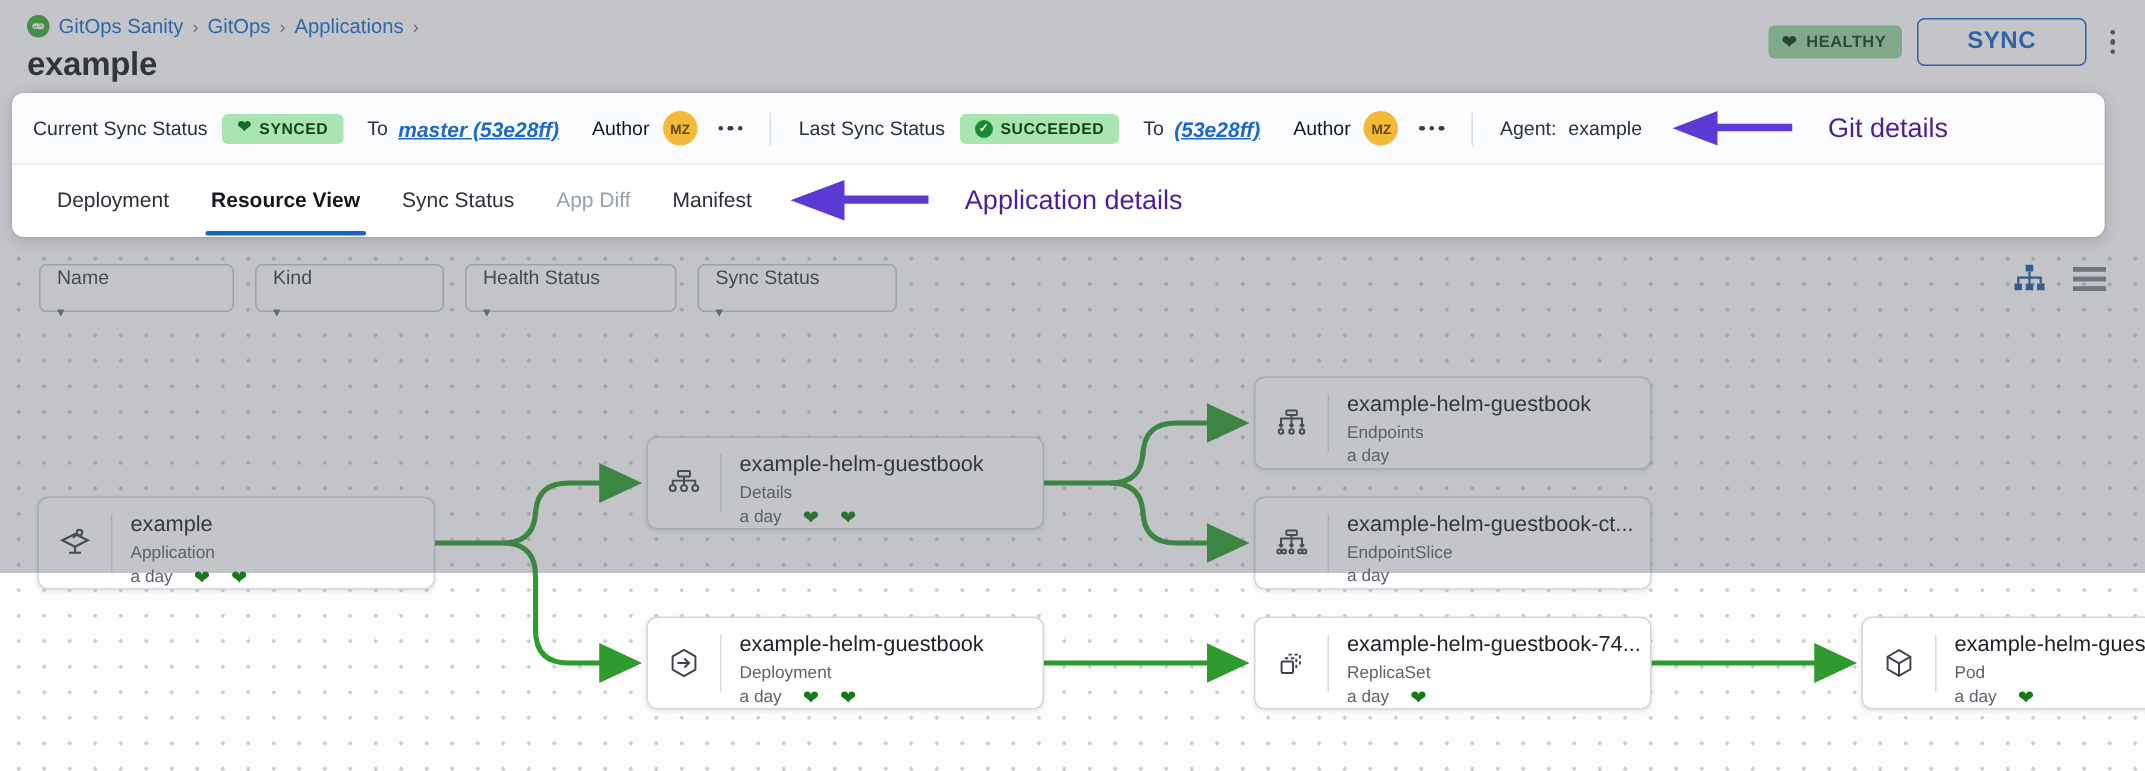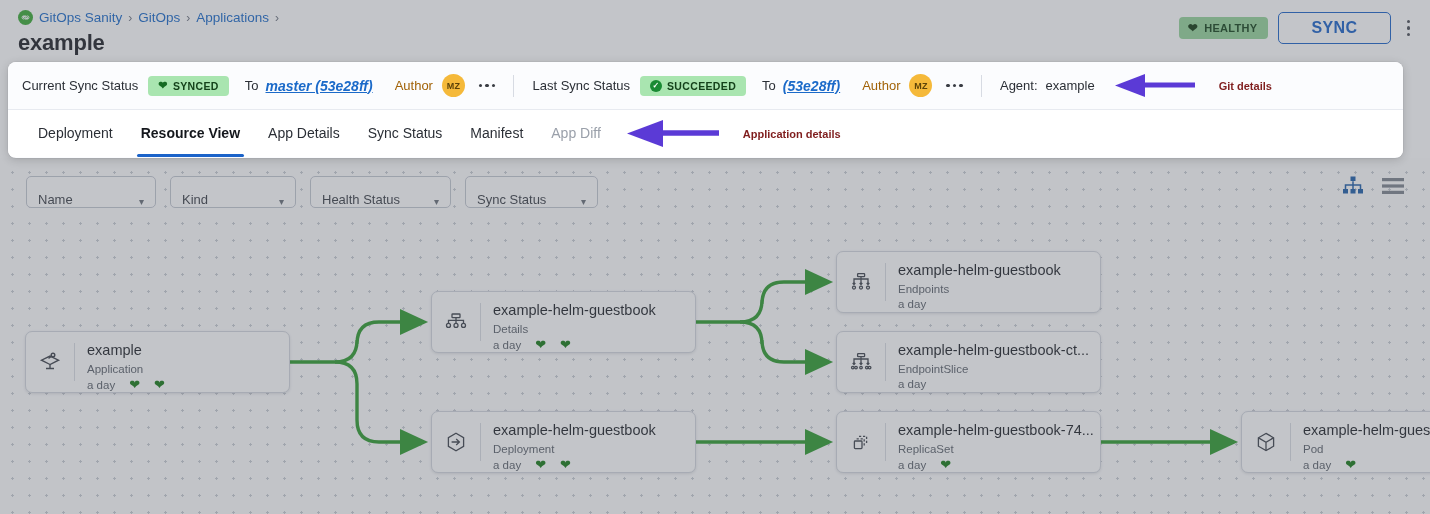--- a/index.html
+++ b/index.html
@@ -2,21 +2,21 @@
 <html><head>
 <meta charset="utf-8">
 <style>
   * { box-sizing: border-box; margin: 0; padding: 0; }
   html, body {
     width: 1430px; height: 514px;
     font-family: "Liberation Sans", sans-serif;
     overflow: hidden;
     background: #ffffff;
   }
-  #app { position: relative; width: 1430px; height: 514px; background: #ffffff; border-radius: 10px; }
+  #app { position: relative; width: 1430px; height: 382px; background: #ffffff; border-radius: 10px; }
 
   
   #veil {
     position: absolute; inset: 0;
     background: rgba(90,95,105,0.36);
     pointer-events: none;
     z-index: 50;
   }
 
   
@@ -62,21 +62,21 @@
     display: inline-flex; align-items: center; gap: 5px;
     background: #a9e5b0; border-radius: 4px; padding: 4px 10px;
     font-size: 10.5px; font-weight: bold; color: #14421a; letter-spacing: 0.35px;
     margin: 0 10px;
   }
   .pill .ic { font-size: 11px; line-height: 1; color: #156b22; }
   .pill .ic-check { width: 12px; height: 12px; border-radius: 50%; background: #198a33;
     color: #fff; font-size: 8px; display: inline-flex; align-items: center; justify-content: center; font-weight: bold;}
   .to-link { color: #1b6ac9; font-weight: bold; font-size: 14px; margin-left: 7px; white-space: nowrap; font-style: italic; }
   .to-word { margin-left: 6px; font-size: 13px; color: #2b2f36; }
-  .author-word { margin-left: 22px; font-size: 13px; color: #a16207; }
+  .author-word { margin-left: 22px; font-size: 13px; color: #0f172a; }
   .avatar {
     width: 23px; height: 23px; border-radius: 50%; background: #f5b93a; color: #5d4308;
     font-size: 9px; font-weight: bold; display: inline-flex; align-items: center; justify-content: center;
     margin-left: 9px; letter-spacing: 0.2px;
   }
   .dots3 { margin-left: 14px; display: flex; gap: 3px; cursor: pointer; }
   .dots3 i { width: 3.5px; height: 3.5px; border-radius: 50%; background: #3a3d44; display: block; }
   .vdiv { width: 1px; height: 22px; background: #d7dbe3; margin: 0 18px; }
   .agent-lbl { font-size: 13px; color: #2b2f36; }
   .agent-val { font-size: 13px; color: #2b2f36; margin-left: 8px; }
@@ -87,38 +87,38 @@
     font-size: 14px; color: #2b2f36; padding: 0 14px; height: 47px; line-height: 47px;
     cursor: pointer; position: relative; white-space: nowrap;
   }
   .tab.active { font-weight: bold; color: #14171c; }
   .tab.active::after {
     content: ""; position: absolute; left: 10px; right: 10px; bottom: 0; height: 3px; background: #1b63c9; border-radius: 2px;
   }
   .tab.muted { color: #9aa0aa; }
 
   
-  .ann-label { font-size: 11px; font-weight: bold; color: #7f1d1d; white-space: nowrap; }
+  .ann-label { font-size: 18px; font-weight: normal; color: #4c1d95; white-space: nowrap; }
   .ann-arrow { display: block; }
 
   
   .canvas {
     position: absolute; left: 0; top: 158px; width: 1430px; height: 356px;
     background-color: #fdfdfe;
     background-image: radial-gradient(circle, #c9cdd4 1.05px, transparent 1.15px);
     background-size: 17px 17px;
     background-position: 4px 6px;
   }
 
   
   .filters { position: absolute; left: 26px; top: 18px; display: flex; gap: 14px; z-index: 5;}
   .select {
     background: #fff; border: 1px solid #c3c8d1; border-radius: 5px;
-    height: 32px; display: flex; align-items: flex-end; justify-content: space-between;
-    padding: 0 11px; font-size: 13px; color: #3b3f47; cursor: pointer; gap: 10px;
+    height: 32px; display: flex; align-items: flex-start; justify-content: space-between;
+    padding: 0 11px; font-size: 13px; color: #3b3f47; cursor: pointer; gap: 10px; flex-direction: column;
   }
   .select .chev { color: #6a7079; font-size: 10px; }
   .viewtoggle { position: absolute; right: 26px; top: 18px; display: flex; gap: 18px; align-items: center; z-index: 5;}
   .vt-icon { cursor: pointer; display: block; }
 
   
   .node {
     position: absolute; background: #ffffff; border: 1px solid #d3d7de; border-radius: 7px;
     box-shadow: 0 1px 3px rgba(20,25,35,0.12);
     display: flex; align-items: stretch; overflow: hidden;
@@ -223,24 +223,23 @@
       <svg class="ann-arrow" width="84" height="28" viewBox="0 0 84 28" style="margin-left:16px">
         <path d="M84 13 L30 13 L30 13" stroke="#5b3ad6" stroke-width="5" fill="none"></path>
         <path d="M4 13.5 L34 2 L34 25 Z" fill="#5b3ad6"></path>
       </svg>
       <span class="ann-label" style="margin-left:24px">Git details</span>
     </div>
 
     <div class="tabs">
       <div class="tab">Deployment</div>
       <div class="tab active">Resource View</div>
-      <div class="tab">App Details</div>
       <div class="tab">Sync Status</div>
+      <div class="tab muted">App Diff</div>
       <div class="tab">Manifest</div>
-      <div class="tab muted">App Diff</div>
 
       <svg class="ann-arrow" width="98" height="30" viewBox="0 0 98 30" style="margin-left:8px">
         <path d="M96 14 L36 14" stroke="#5b3ad6" stroke-width="5.5" fill="none"></path>
         <path d="M4 14.5 L40 1 L40 28 Z" fill="#5b3ad6"></path>
       </svg>
       <span class="ann-label" style="margin-left:22px">Application details</span>
     </div>
   </div>
 
   <div class="canvas">

